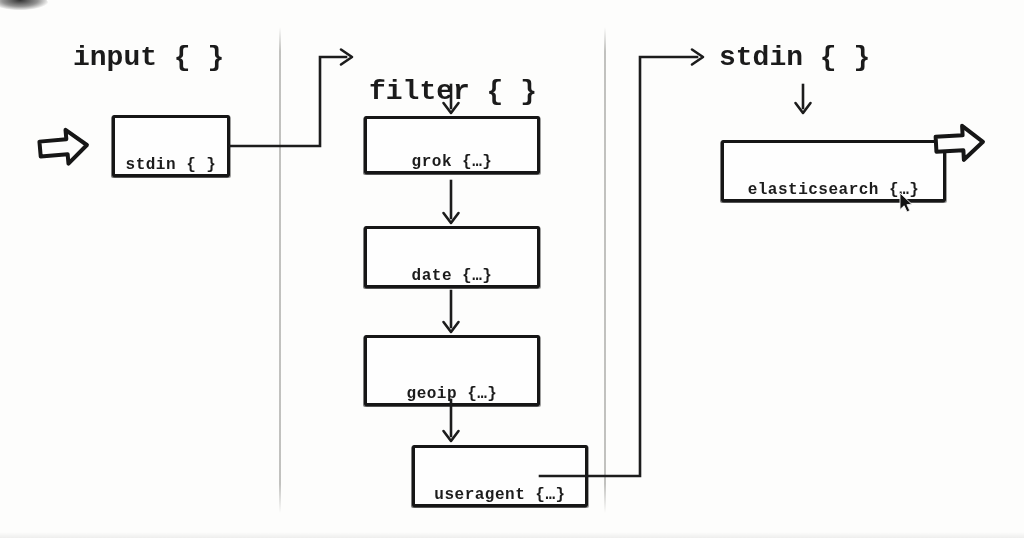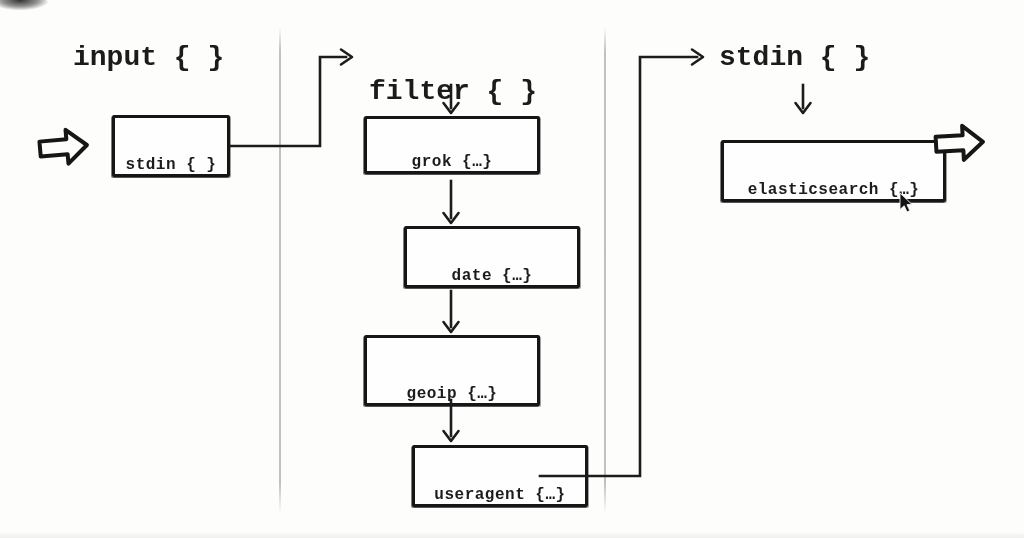--- a/index.html
+++ b/index.html
@@ -63,21 +63,21 @@
     align-items: flex-end;
     justify-content: center;
     font-size: 16px;
     font-weight: 700;
     letter-spacing: 0.5px;
     white-space: pre;
     box-shadow: -1px 1px 0 rgba(22,22,22,0.55), 1px 1px 0 rgba(22,22,22,0.40);
   }
   .n-stdin     { left: 112px; top: 115px; width: 118px; height: 62px; }
   .n-grok      { left: 364px; top: 116px; width: 176px; height: 58px; }
-  .n-date      { left: 364px; top: 226px; width: 176px; height: 62px; margin-left: 40px; }
+  .n-date      { left: 364px; top: 226px; width: 176px; height: 62px; }
   .n-geoip     { left: 364px; top: 335px; width: 176px; height: 71px; }
   .n-useragent { left: 364px; top: 445px; width: 176px; height: 62px; margin-left: 48px; }
   .n-es        { left: 721px; top: 116px; width: 225px; height: 62px; margin-top: 24px; }
   svg.overlay {
     position: absolute;
     left: 0; top: 0;
     width: 1024px; height: 538px;
     pointer-events: none;
   }
   .wire {

